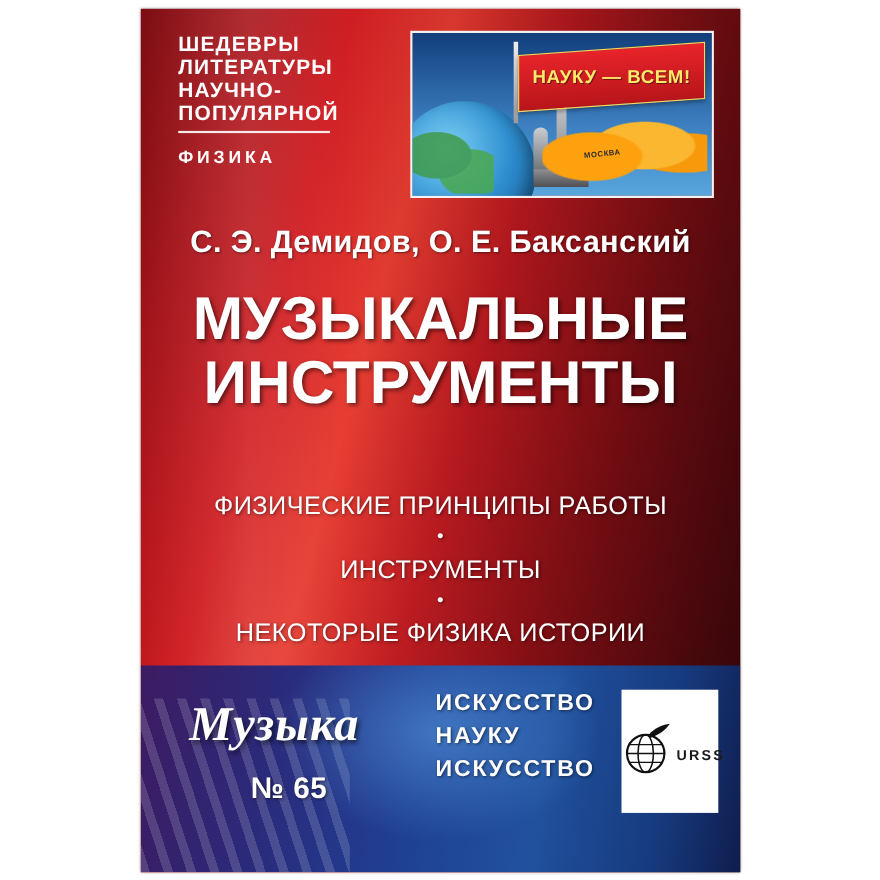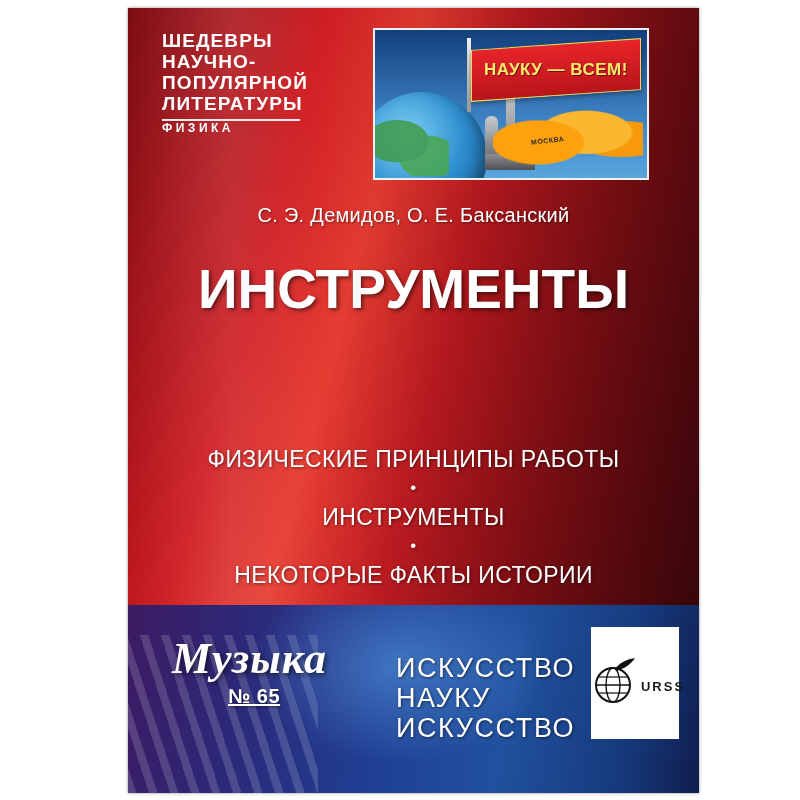--- a/index.html
+++ b/index.html
@@ -14,21 +14,20 @@
 
   #cover {
     position: absolute;
     left: 128px;
     top: 8px;
     width: 545px;
     height: 785px;
     background: linear-gradient(105deg, #7b0d12 0%, #a4141a 12%, #cf1b20 26%, #e63a2f 38%, #c21a20 52%, #8d1016 70%, #5c0a10 88%, #3a060a 100%);
     box-shadow: 0 0 3px rgba(0,0,0,0.45);
     overflow: hidden;
-    padding-left: 26px;
   }
 
   
   #cover:before {
     content: "";
     position: absolute;
     left: 0; top: 0; right: 0; bottom: 0;
     background: linear-gradient(90deg, rgba(255,255,255,0.00) 0%, rgba(255,255,255,0.10) 18%, rgba(255,255,255,0.02) 34%, rgba(0,0,0,0.10) 62%, rgba(0,0,0,0.28) 100%);
     pointer-events: none;
   }
@@ -62,21 +61,22 @@
     transform: translateY(-1px);
   }
   .series-rule {
     margin-top: 5px;
     width: 138px;
     height: 2px;
     background: #ffffff;
     opacity: .9;
   }
   .series-subject {
-    font-size: 12px;
+    margin-top: 14px;
+    font-size: 16px;
     font-weight: bold;
     letter-spacing: 3.5px;
     color: #ffffff;
   }
 
   
   .illus {
     position: absolute;
     left: 245px;
     top: 20px;
@@ -172,22 +172,22 @@
     background: linear-gradient(#efefef, #9a9a9a);
   }
 
   
   .authors {
     position: absolute;
     left: 0; right: 0;
     top: 196px;
     text-align: center;
     color: #ffffff;
-    font-size: 20px;
-    font-weight: normal;
+    font-size: 28px;
+    font-weight: bold;
     letter-spacing: .3px;
     text-shadow: 1px 1px 2px rgba(0,0,0,.5);
   }
 
   
   .title {
     position: absolute;
     left: 0; right: 0;
     top: 252px;
     text-align: center;
@@ -248,35 +248,34 @@
     font-family: "Liberation Serif", serif;
     font-style: italic;
     font-weight: bold;
     font-size: 44px;
     letter-spacing: 1px;
     text-shadow: 2px 2px 5px rgba(0,0,0,.6);
   }
   .music-num {
     position: absolute;
     left: 100px;
-    top: 80px;
-    color: #ffffff;
-    font-weight: bold;
-    font-size: 20px;
+    top: 96px;
+    color: #ffffff;
+    font-weight: bold;
+    font-size: 27px;
     letter-spacing: .5px;
     text-shadow: 1px 1px 3px rgba(0,0,0,.55);
-    text-decoration: underline;
   }
   .triad {
     position: absolute;
     left: 268px;
-    top: 48px;
-    color: #ffffff;
-    font-weight: normal;
-    font-size: 27px;
+    top: 19px;
+    color: #ffffff;
+    font-weight: bold;
+    font-size: 21px;
     line-height: 30px;
     letter-spacing: 1.6px;
     text-shadow: 1px 1px 3px rgba(0,0,0,.55);
   }
   .logo {
     position: absolute;
     right: 20px;
     top: 22px;
     width: 88px;
     height: 112px;
@@ -299,22 +298,22 @@
   }
 </style>
 </head>
 <body>
 
 <div id="cover">
 
   <div class="series-block">
     <div class="series-title">
       <div>ШЕДЕВРЫ</div>
+      <div>ЛИТЕРАТУРЫ</div>
       <div>НАУЧНО-ПОПУЛЯРНОЙ</div>
-      <div>ЛИТЕРАТУРЫ</div>
     </div>
     <div class="series-rule"></div>
     <div class="series-subject">ФИЗИКА</div>
   </div>
 
   <div class="illus">
     <div class="sky"></div>
     <div class="globe"></div>
     <div class="monument">
       <div class="fig f1"></div>
@@ -326,29 +325,30 @@
     <div class="maplabel">МОСКВА</div>
     <div class="pole"></div>
     <div class="banner">
       <span>НАУКУ — ВСЕМ!</span>
     </div>
   </div>
 
   <div class="authors">С. Э. Демидов, О. Е. Баксанский</div>
 
   <div class="title">
+    <div>МУЗЫКАЛЬНЫЕ</div>
     <div>ИНСТРУМЕНТЫ</div>
   </div>
 
   <div class="subtitle">
     <span class="blk">ФИЗИЧЕСКИЕ ПРИНЦИПЫ РАБОТЫ</span>
     <span class="sep">•</span>
     <span class="blk">ИНСТРУМЕНТЫ</span>
     <span class="sep">•</span>
-    <span class="blk">НЕКОТОРЫЕ ФАКТЫ ИСТОРИИ</span>
+    <span class="blk">НЕКОТОРЫЕ ФИЗИКА ИСТОРИИ</span>
   </div>
 
   <div class="footer">
     <div class="keys"></div>
     <div class="glow"></div>
     <div class="music-word">Музыка</div>
     <div class="music-num">№ 65</div>
     <div class="triad">
       <div>ИСКУССТВО</div>
       <div>НАУКУ</div>

